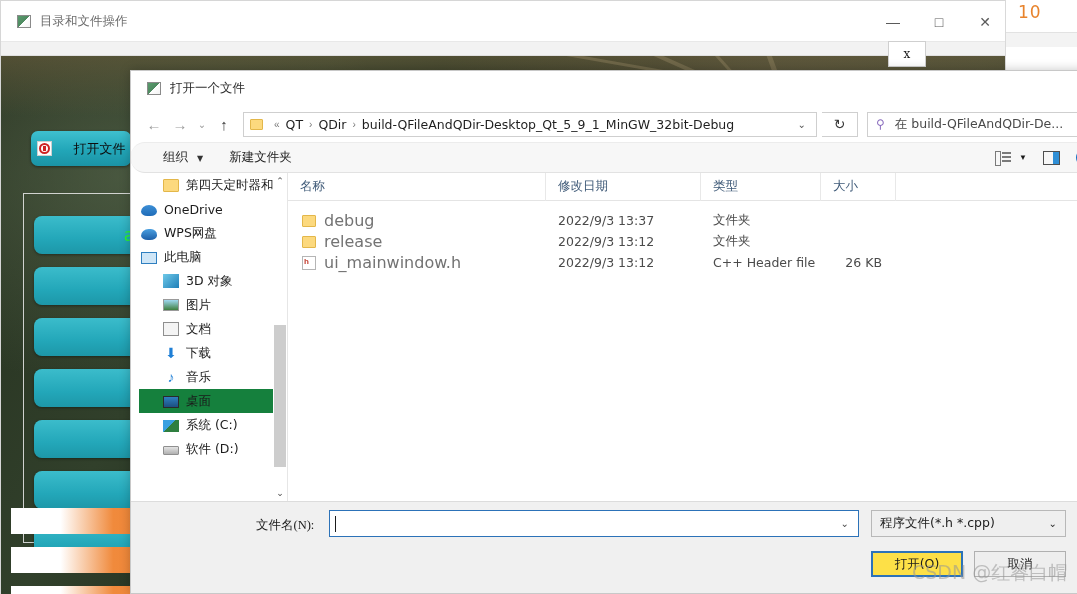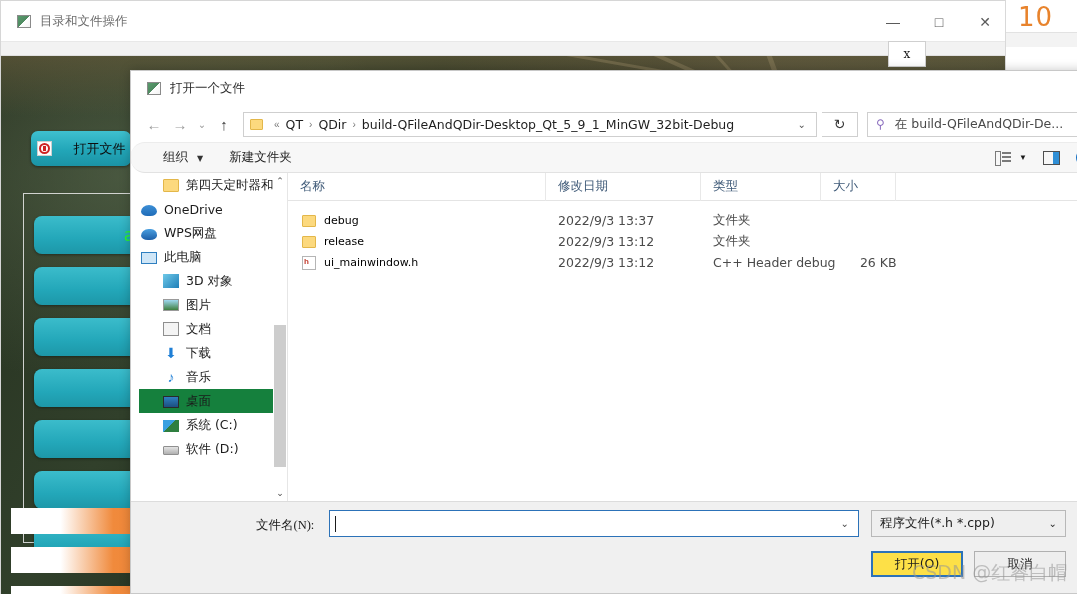--- a/index.html
+++ b/index.html
@@ -111,21 +111,21 @@
   
   #right-strip{
     position:absolute; right:0; top:0; width:72px; height:594px;
     background:#ffffff; border-left:1px solid #d9d9d9;
   }
   #right-strip-top{
     position:absolute;left:0;top:0;width:72px;height:32px;background:#ffffff;
   }
   #right-ten{
     position:absolute; left:12px; top:2px;
-    font-size:26px; color:#e8832c; font-family:"DejaVu Sans",sans-serif;
+    font-size:17px; color:#e8832c; font-family:"DejaVu Sans",sans-serif;
     letter-spacing:1px;
   }
   #right-strip-divider{
     position:absolute;left:0;top:32px;width:72px;height:1px;background:#e2e2e2;
   }
   #right-strip-sub{
     position:absolute;left:0;top:33px;width:72px;height:14px;background:#f3f3f3;
   }
   #right-close-x{
     position:absolute; left:40px; top:78px; font-size:14px; color:#2b2b2b;
@@ -284,21 +284,21 @@
   #sort-arrow{
     position:absolute; left:38px; top:-4px; font-size:9px; color:#8a8a8a;
   }
   .file-row{
     height:21px; display:flex; align-items:center;
   }
   .fr-name{ flex:0 0 258px; display:flex; align-items:center; gap:8px; padding-left:14px;}
   .fr-date{ flex:0 0 155px; padding-left:12px;}
   .fr-type{ flex:0 0 120px; padding-left:12px;}
   .fr-size{ flex:0 0 75px; text-align:right; padding-right:14px;}
-  .fr-txt{ font-size:11px;color:#000000;font-family:"DejaVu Sans",sans-serif;
+  .fr-txt{ font-size:16px;color:#737373;font-family:"DejaVu Sans",sans-serif;
      white-space:nowrap;}
   .fr-sub{ font-size:12.5px;color:#4b4b4b;font-family:"DejaVu Sans",sans-serif;
      white-space:nowrap;}
   .ficon{width:14px;height:12px;flex:0 0 14px;}
   .ficon.folder{background:#fcd97e;border:1px solid #e3b74a;border-radius:1px;}
   .ficon.header{
     background:#ffffff;border:1px solid #b5b5b5;height:14px;width:12px;
     display:flex;align-items:flex-start;justify-content:flex-start;
     font-size:8px;color:#c0392b;font-weight:bold;padding-left:1px;line-height:9px;
   }
@@ -559,21 +559,21 @@
         <div class="fr-type fr-sub">文件夹</div>
         <div class="fr-size fr-sub"></div>
       </div>
 
       <div class="file-row">
         <div class="fr-name">
           <span class="ficon header">h</span>
           <span class="fr-txt">ui_mainwindow.h</span>
         </div>
         <div class="fr-date fr-sub">2022/9/3 13:12</div>
-        <div class="fr-type fr-sub">C++ Header debug</div>
+        <div class="fr-type fr-sub">C++ Header file</div>
         <div class="fr-size fr-sub">26 KB</div>
       </div>
     </div>
   </div>
 
   <div id="dlg-footer">
     <div id="fn-label">文件名(N):</div>
     <div id="fn-input">
       <span id="fn-caret"></span>
       <span style="font-size:12.5px;color:#1b1b1b;"></span>

